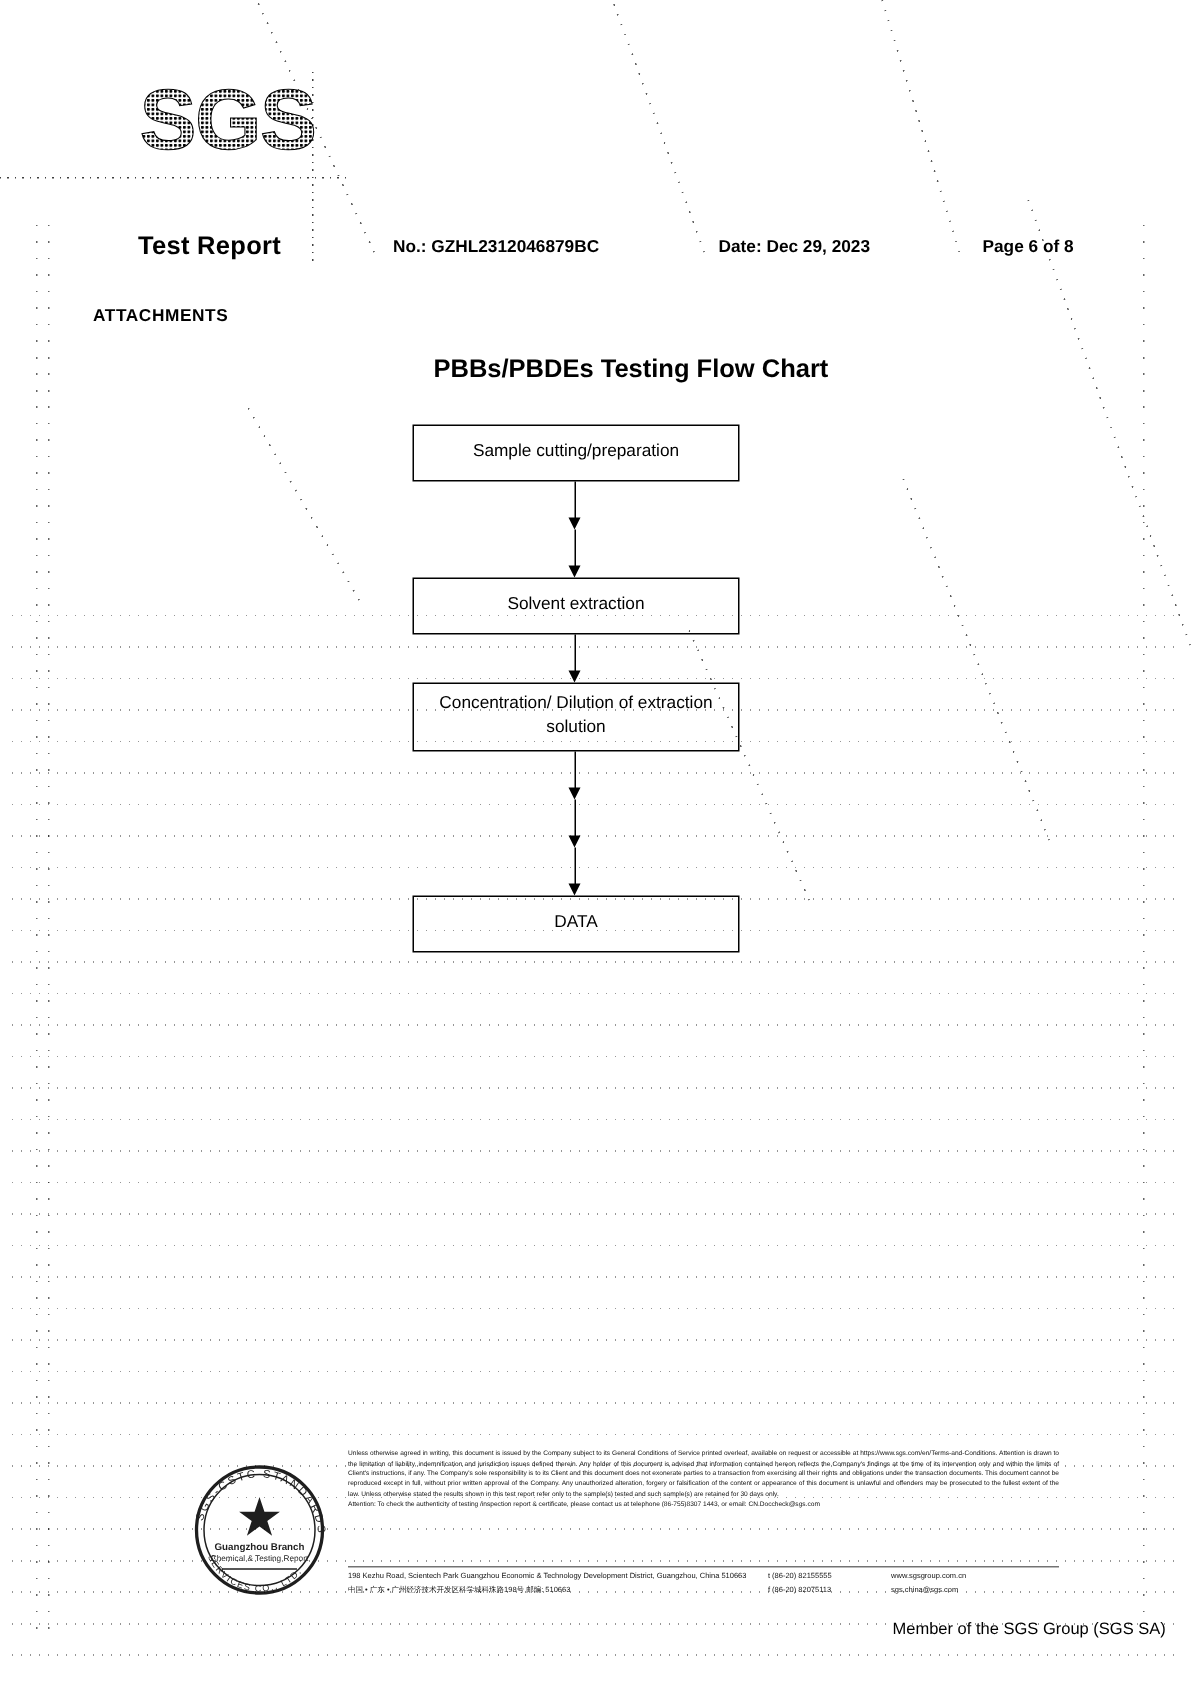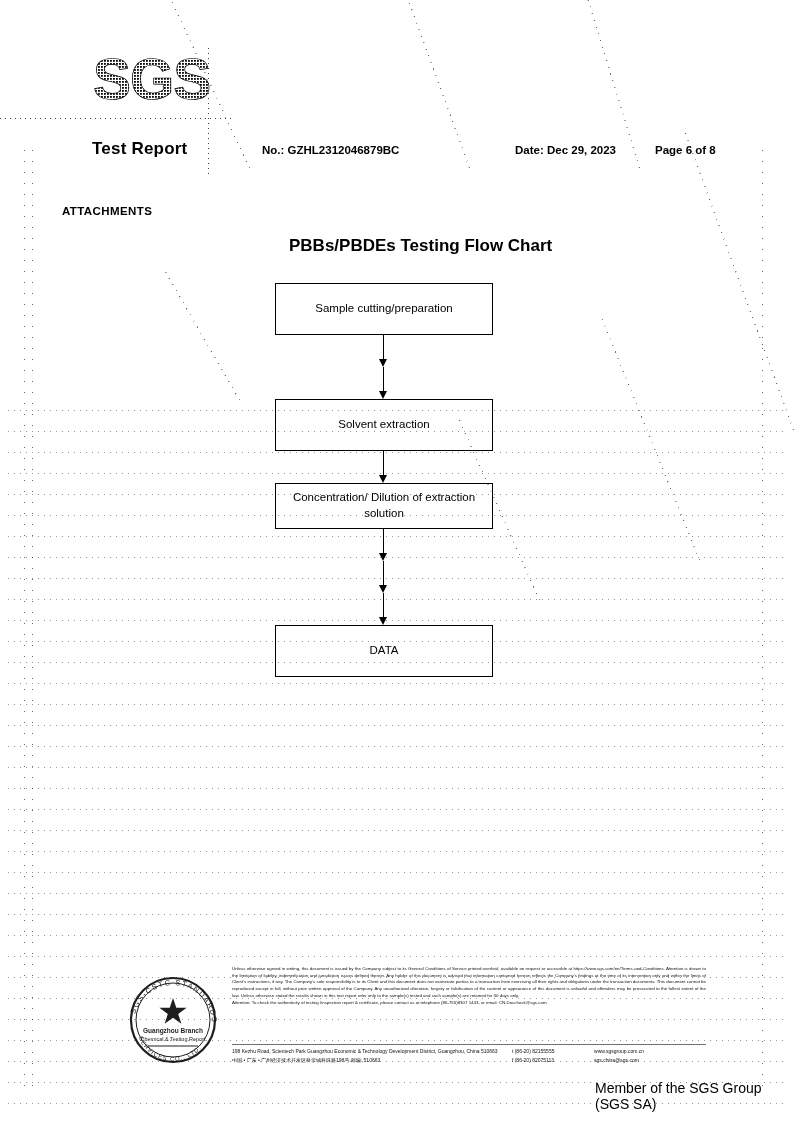--- a/index.html
+++ b/index.html
@@ -89,21 +89,21 @@
     width: 1px;
     height: 128px;
     background-image: repeating-linear-gradient(to bottom,
       rgba(0,0,0,0.75) 0px, rgba(0,0,0,0.75) 1px, transparent 1px, transparent 5px);
     z-index: 2;
   }
 
   .hdr-row {
     position: absolute;
     left: 0;
-    top: 141px;
+    top: 156px;
     width: 794px;
     height: 22px;
     z-index: 3;
   }
   .title-test-report {
     position: absolute;
     left: 92px;
     top: -2px;
     font-size: 17px;
     font-weight: bold;
@@ -115,21 +115,20 @@
     top: 3px;
     font-size: 11.5px;
     font-weight: bold;
   }
   .hdr-date {
     position: absolute;
     left: 479px;
     top: 3px;
     font-size: 11.5px;
     font-weight: bold;
-    margin-left: 36px;
   }
   .hdr-page {
     position: absolute;
     left: 655px;
     top: 3px;
     font-size: 11.5px;
     font-weight: bold;
   }
 
   .attachments {
@@ -164,21 +163,21 @@
     border: 1px solid #000;
     background: transparent;
     display: flex;
     align-items: center;
     justify-content: center;
     text-align: center;
     font-size: 11.5px;
     line-height: 1.35;
     padding: 2px 4px;
   }
-  .flow-box.h1 { height: 52px; }
+  .flow-box.h1 { height: 38px; }
   .flow-box.h2 { height: 46px; }
   .flow-arrow {
     width: 218px;
     height: 32px;
     position: relative;
   }
   .flow-arrow .stem {
     position: absolute;
     left: 108px;
     top: 0;
@@ -243,21 +242,21 @@
     display: flex;
     align-items: baseline;
   }
   .addr-left  { width: 300px; }
   .addr-tel   { width: 88px; }
   .addr-web   { width: 120px; }
   .member-line {
     position: absolute;
     left: 552px;
     top: 1080px;
-    font-size: 14px;
+    font-size: 11px;
     z-index: 3;
     color: #000;
     padding-left: 43px;
   }
 </style>
 </head>
 <body>
 
 <div class="watermark">
   <div class="wm-hlines"></div>

